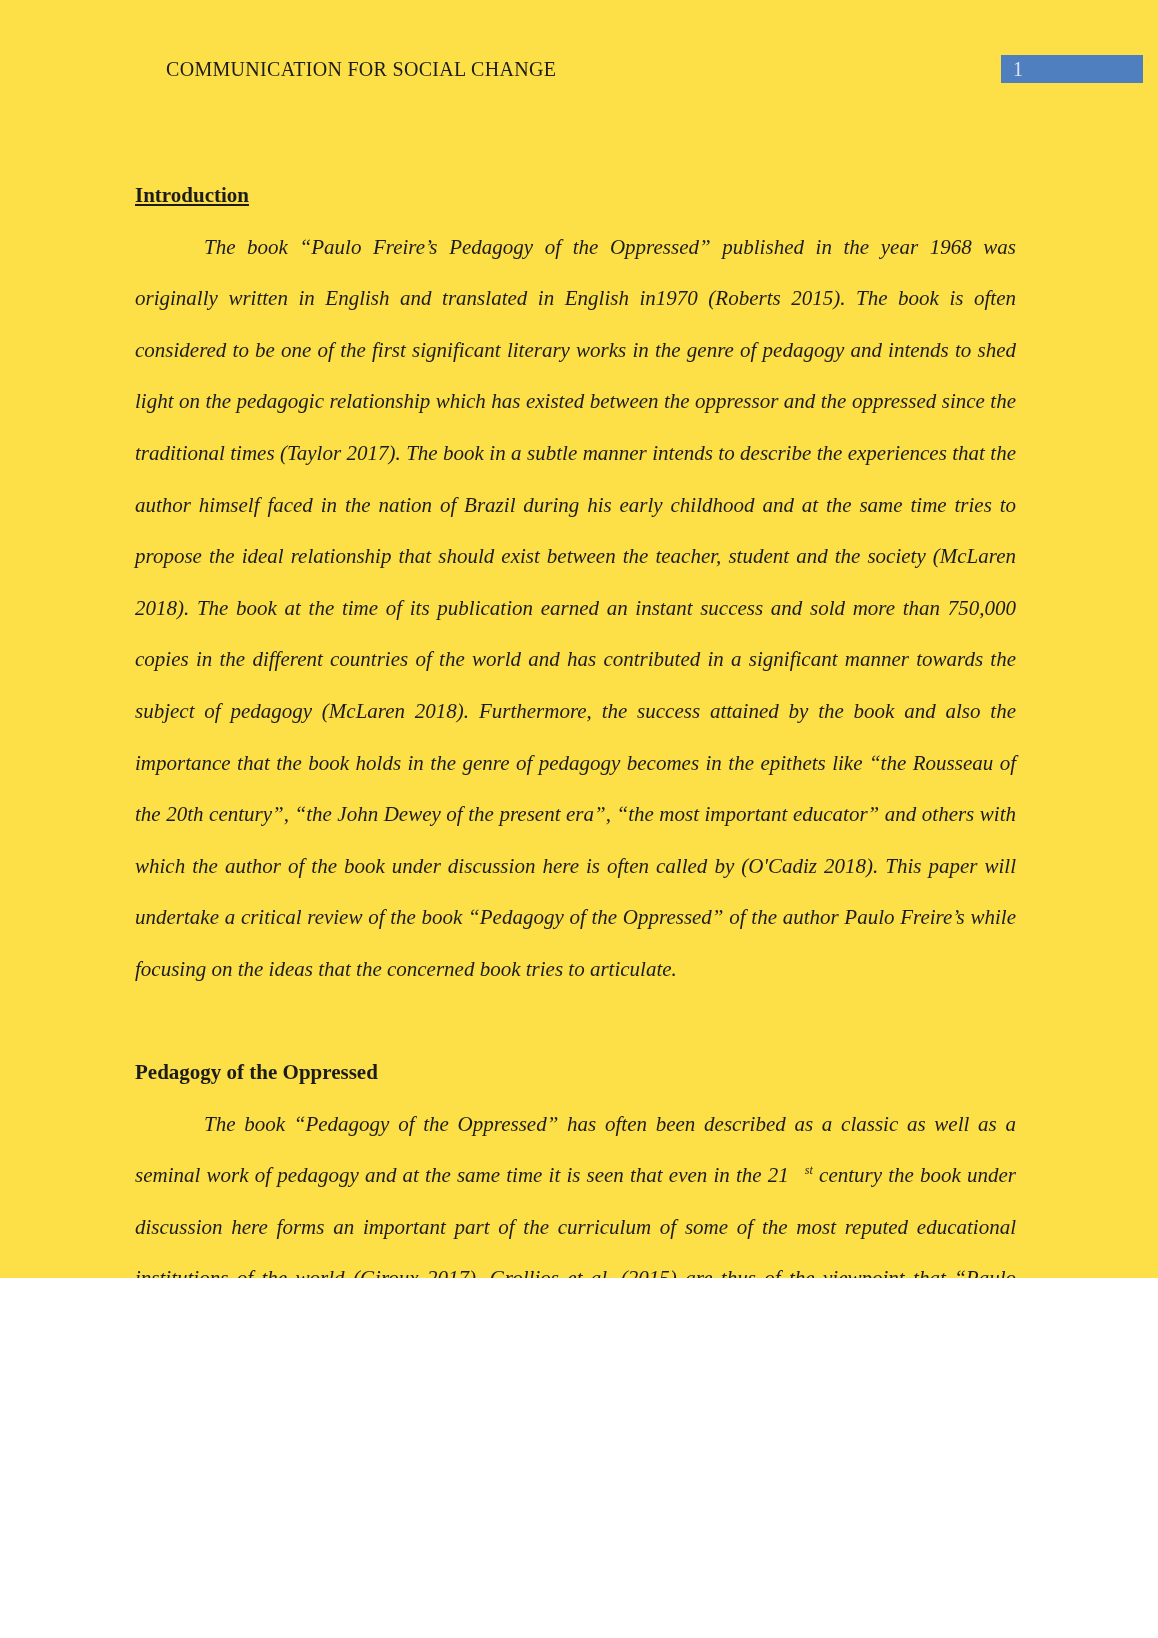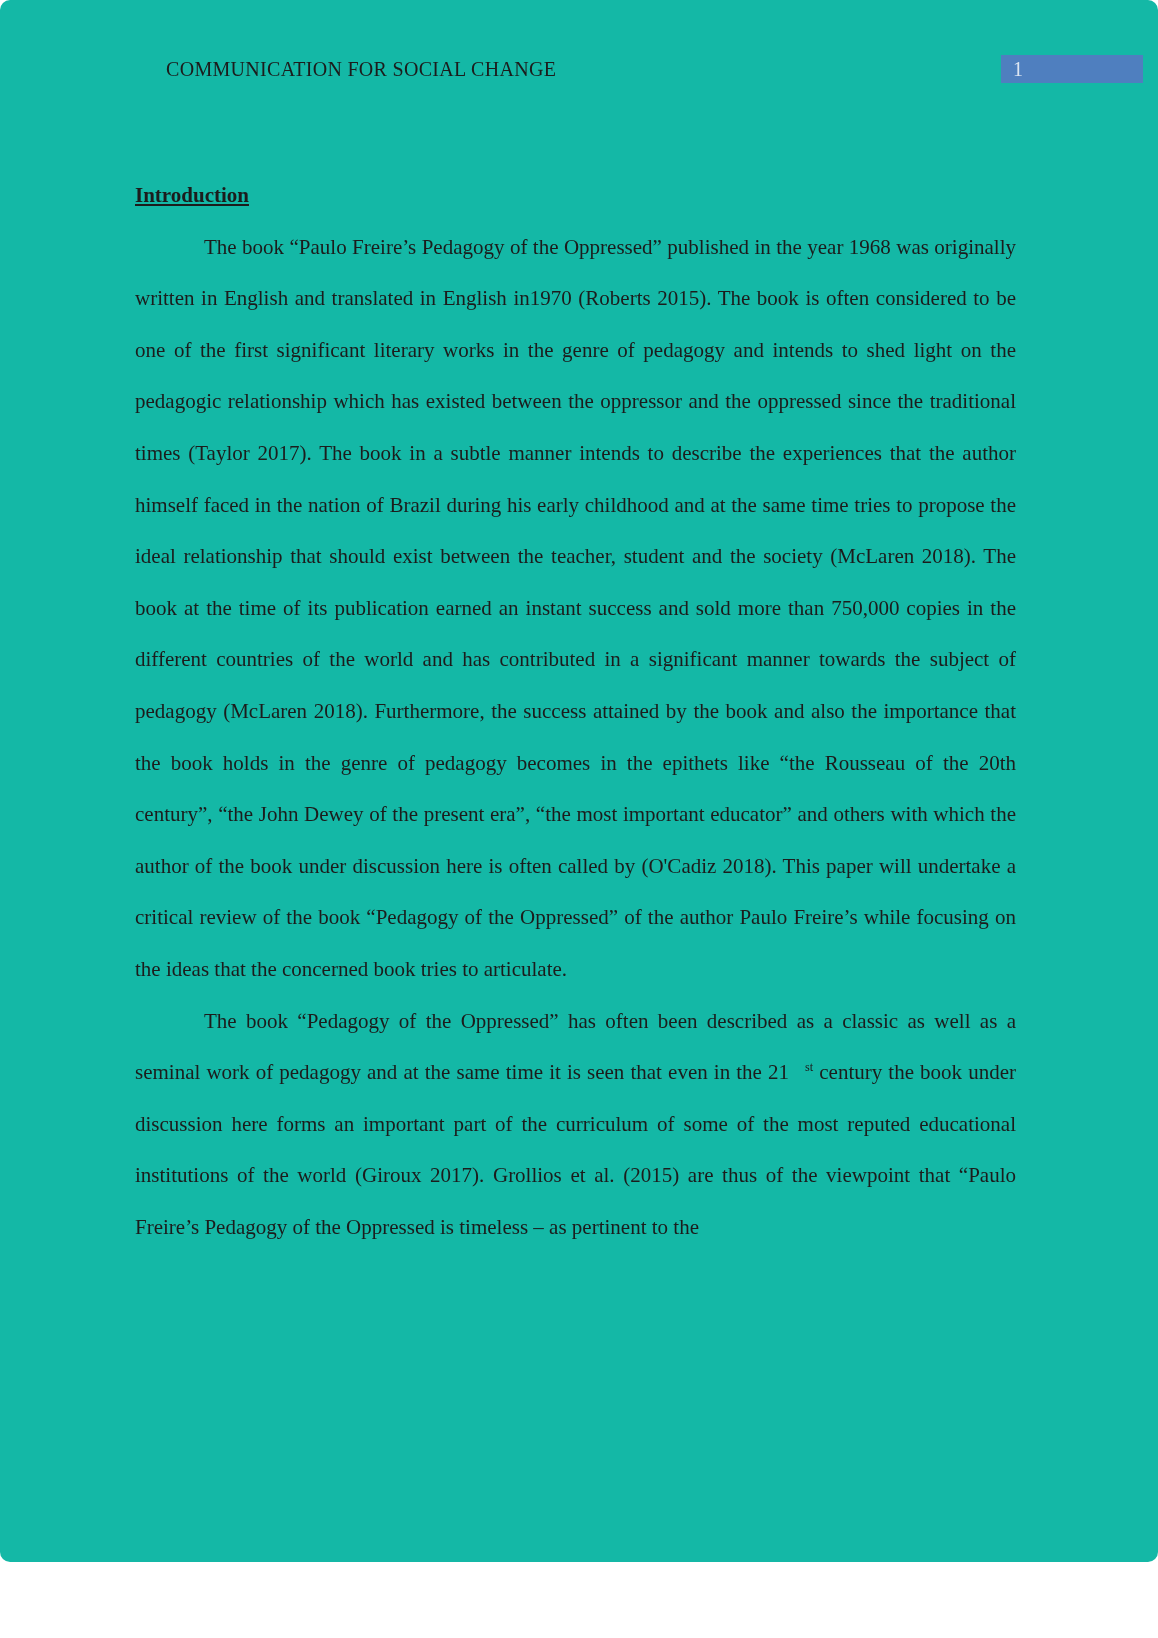--- a/index.html
+++ b/index.html
@@ -3,26 +3,25 @@
 <meta charset="utf-8">
 <style>
   html, body {
     margin: 0;
     padding: 0;
     background: #ffffff;
   }
   .page {
     position: relative;
     width: 1158px;
-    height: 1562px;
-    background: #14b8a6;
+    height: 1278px;
+    background: #fde047;
     overflow: hidden;
     font-family: "Liberation Serif", "DejaVu Serif", serif;
     color: #1c1c1c;
-    border-radius: 10px;
   }
   .running-head {
     position: absolute;
     left: 166px;
     top: 55px;
     height: 28px;
     line-height: 28px;
     font-size: 20px;
     letter-spacing: 0.3px;
     white-space: nowrap;
@@ -60,20 +59,21 @@
   }
   .section-heading.spaced {
     margin-top: 51.6px;
   }
   p.body-para {
     margin: 0;
     font-size: 21px;
     line-height: 51.6px;
     text-align: justify;
     text-indent: 69px;
+    font-style: italic;
   }
   p.body-para sup {
     font-size: 0.58em;
     line-height: 0;
     vertical-align: super;
     margin-left: 16px;
   }
 </style>
 </head>
 <body>
@@ -85,17 +85,18 @@
   <div class="page-number-box" style="background-color: rgb(79, 127, 191);">
     <span class="num" style="color: rgb(221, 230, 242);">1</span>
   </div>
 
   <div class="content">
 
     <h2 class="section-heading first">Introduction</h2>
 
     <p class="body-para">The book “Paulo Freire’s Pedagogy of the Oppressed” published in the year 1968 was originally written in English and translated in English in1970 (Roberts 2015). The book is often considered to be one of the first significant literary works in the genre of pedagogy and intends to shed light on the pedagogic relationship which has existed between the oppressor and the oppressed since the traditional times (Taylor 2017). The book in a subtle manner intends to describe the experiences that the author himself faced in the nation of Brazil during his early childhood and at the same time tries to propose the ideal relationship that should exist between the teacher, student and the society (McLaren 2018). The book at the time of its publication earned an instant success and sold more than 750,000 copies in the different countries of the world and has contributed in a significant manner towards the subject of pedagogy (McLaren 2018). Furthermore, the success attained by the book and also the importance that the book holds in the genre of pedagogy becomes in the epithets like “the Rousseau of the 20th century”, “the John Dewey of the present era”, “the most important educator” and others with which the author of the book under discussion here is often called by (O'Cadiz 2018). This paper will undertake a critical review of the book “Pedagogy of the Oppressed” of the author Paulo Freire’s while focusing on the ideas that the concerned book tries to articulate.</p>
 
+    <h2 class="section-heading spaced">Pedagogy of the Oppressed</h2>
 
     <p class="body-para"><span>The book “Pedagogy of the Oppressed” has often been described as a classic as well as a seminal work of pedagogy and at the same time it is seen that even in the 21</span><sup>st</sup><span> century the book under discussion here forms an important part of the curriculum of some of the most reputed educational institutions of the world (Giroux 2017). Grollios et al. (2015) are thus of the viewpoint that “Paulo Freire’s Pedagogy of the Oppressed is timeless – as pertinent to the</span></p>
 
   </div>
 </div>
 
 </body></html>

